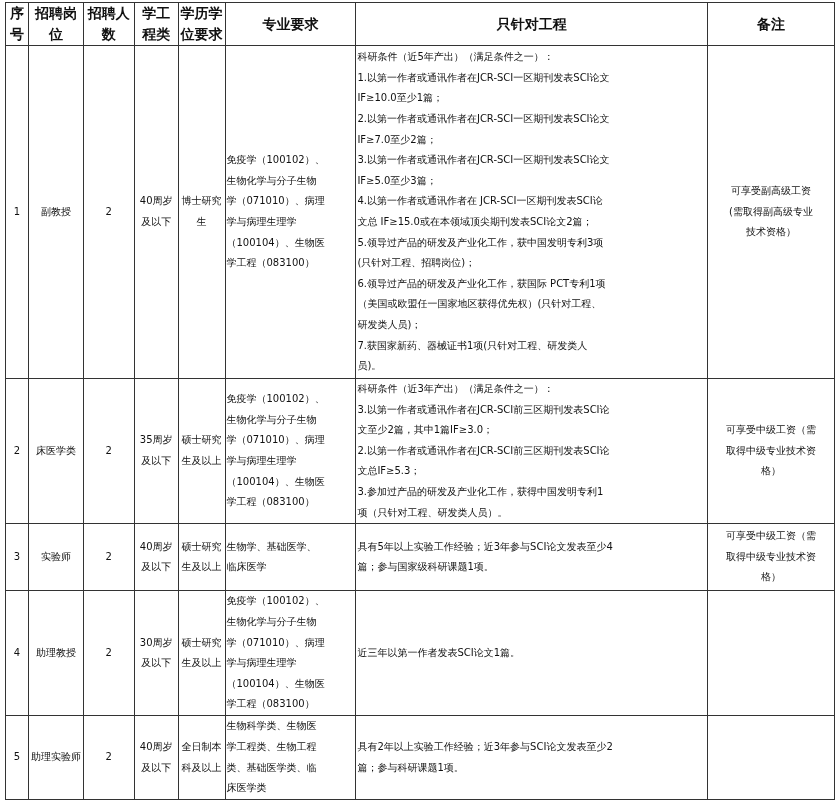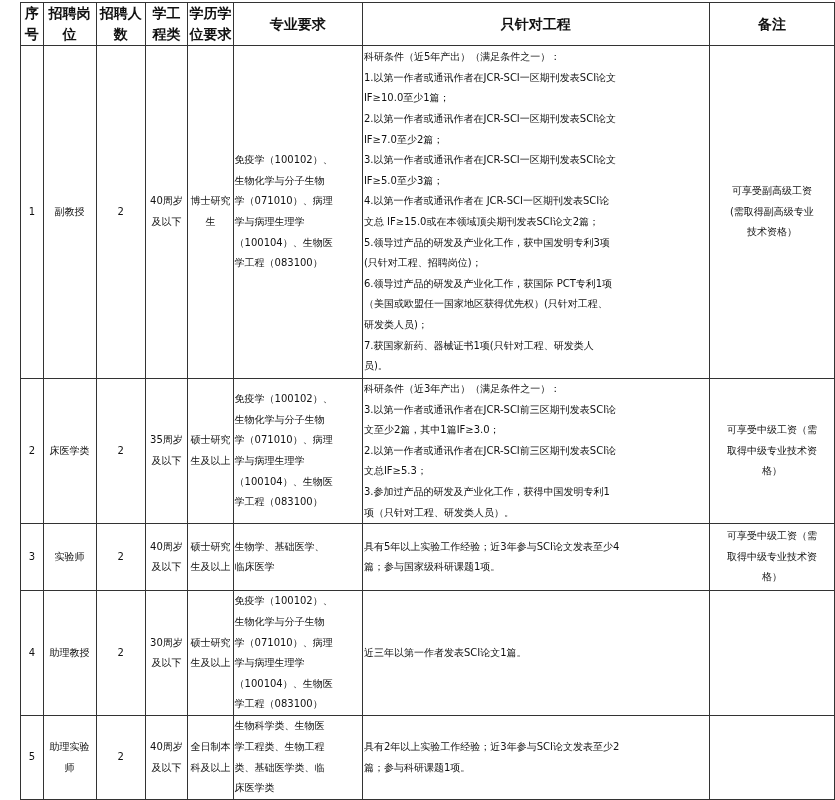--- a/index.html
+++ b/index.html
@@ -1,17 +1,17 @@
 <!DOCTYPE html>
 <html><head>
 <meta charset="utf-8">
 <style>
   html, body { margin:0; padding:0; background:#ffffff; }
   body { width:835px; height:800px; overflow:hidden; font-family:"DejaVu Sans", sans-serif; color:#111; }
-  table { border-collapse:collapse; position:absolute; left:20px; top:2px; table-layout:fixed; }
+  table { border-collapse:collapse; position:absolute; left:5px; top:2px; table-layout:fixed; }
   td, th { border:1.5px solid #333; padding:0 1px; font-size:10px; line-height:20.6px; vertical-align:middle; }
   th { font-weight:bold; font-size:14px; line-height:21px; text-align:center; }
   .c { text-align:center; }
   .l { text-align:left; }
   .line { display:block; white-space:nowrap; }
 </style>
 </head>
 <body>
 
 <table>

